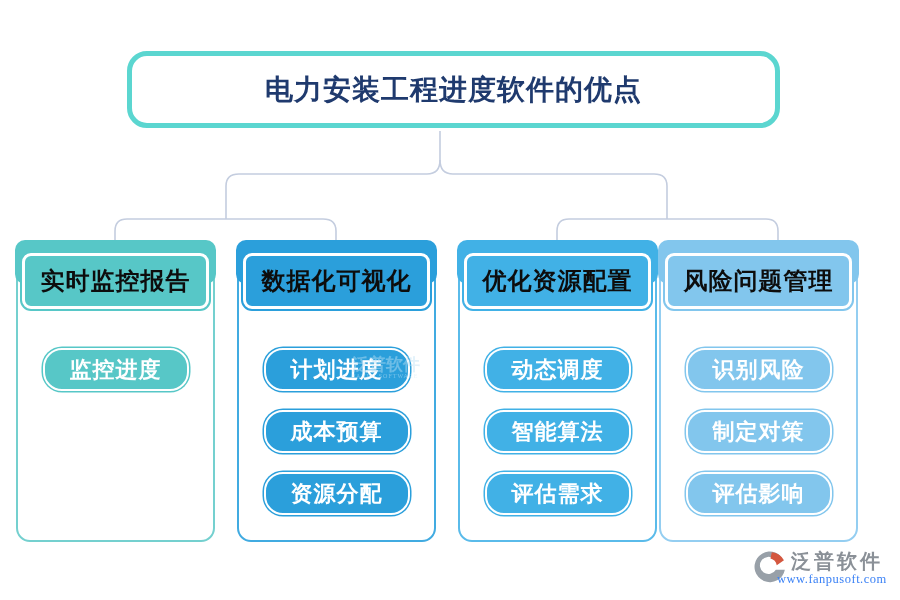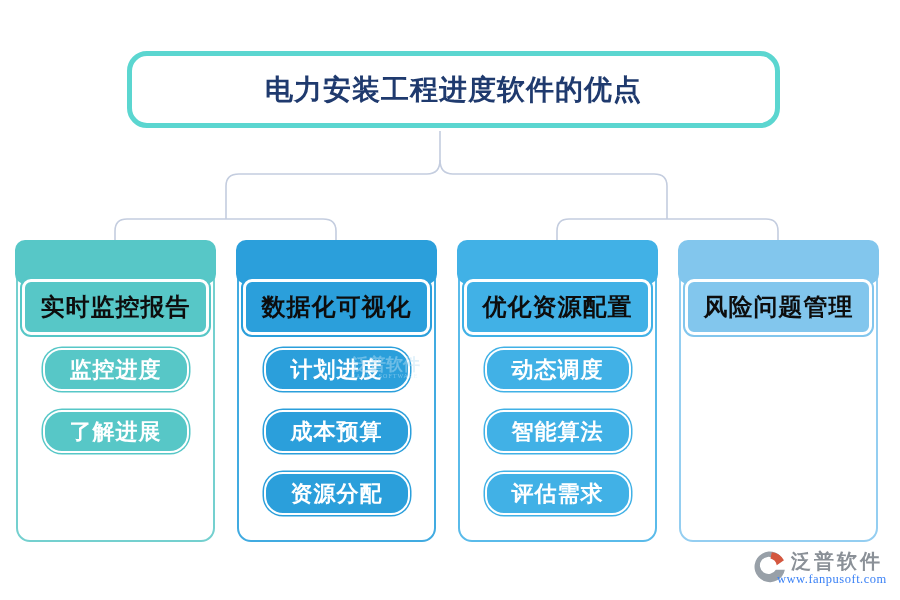--- a/index.html
+++ b/index.html
@@ -18,35 +18,35 @@
     z-index:2;
     margin-left:12px;
   }
   
   .connectors { position:absolute; left:0; top:0; z-index:1; }
   
   .column { position:absolute; top:240px; width:201px; height:302px; z-index:2; }
   .col-1 { left:15px;  }
   .col-2 { left:236px; }
   .col-3 { left:457px; }
-  .col-4 { left:678px; }
+  .col-4 { left:658px; }
   .card-body {
     position:absolute; left:1px; right:1px; top:26px; bottom:0;
     background:#ffffff; border:2px solid var(--border); border-radius:14px;
   }
   .header-block {
     position:absolute; left:0; right:0; top:0; height:44px;
     background:var(--main); border-radius:10px;
   }
   .label-box {
     position:absolute; left:7px; right:7px; top:13px; height:56px;
     background:var(--main); border:3px solid #ffffff; border-radius:9px;
     box-shadow:0 0 0 2px var(--main);
     display:flex; align-items:center; justify-content:center;
-    font-size:24px; font-weight:bold; color:#0d0d0d; letter-spacing:1px;margin-top:26px;
+    font-size:24px; font-weight:bold; color:#0d0d0d; letter-spacing:1px;
   }
   .items { position:absolute; left:0; right:0; top:100px; }
   .pill {
     width:146px; height:43px; margin:8px auto 19px auto;
     background:var(--main); border:2.5px solid #ffffff; border-radius:19px;
     box-shadow:0 0 0 1.5px var(--main);
     display:flex; align-items:center; justify-content:center;
     font-size:22px; font-weight:bold; color:#ffffff; letter-spacing:1px;
   }
   
@@ -92,23 +92,20 @@
   <div class="column col-1" style="--main: #57C7C7; --border: #74D0CF;">
     <div class="card-body"></div>
     <div class="header-block"></div>
     <div class="label-box">
       <span>实时监控报告</span>
     </div>
     <div class="items">
       <div class="pill">
           <span>监控进度</span>
         </div>
-      <div class="pill">
-          <span>了解进展</span>
-        </div>
     </div>
   </div>
 
   <div class="column col-2" style="--main: #2B9FDB; --border: #41ABE1;">
     <div class="card-body"></div>
     <div class="header-block"></div>
     <div class="label-box">
       <span>数据化可视化</span>
     </div>
     <div class="items">
@@ -142,20 +139,31 @@
         </div>
     </div>
   </div>
 
   <div class="column col-4" style="--main: #82C6ED; --border: #94CEF1;">
     <div class="card-body"></div>
     <div class="header-block"></div>
     <div class="label-box">
       <span>风险问题管理</span>
     </div>
+    <div class="items">
+      <div class="pill">
+          <span>识别风险</span>
+        </div>
+      <div class="pill">
+          <span>制定对策</span>
+        </div>
+      <div class="pill">
+          <span>评估影响</span>
+        </div>
+    </div>
   </div>
 
   <div class="watermark">
     <div class="wm-text">泛普软件</div>
     <div class="wm-sub">FANPU SOFTWARE</div>
   </div>
 
   <div class="logo">
     <svg class="logo-icon" viewBox="0 0 40 40">
       <path d="M32 8 A17 17 0 1 0 36.5 23 L26.5 23 A9.5 9.5 0 1 1 24.5 11 Z" fill="#98A0A8"></path>

